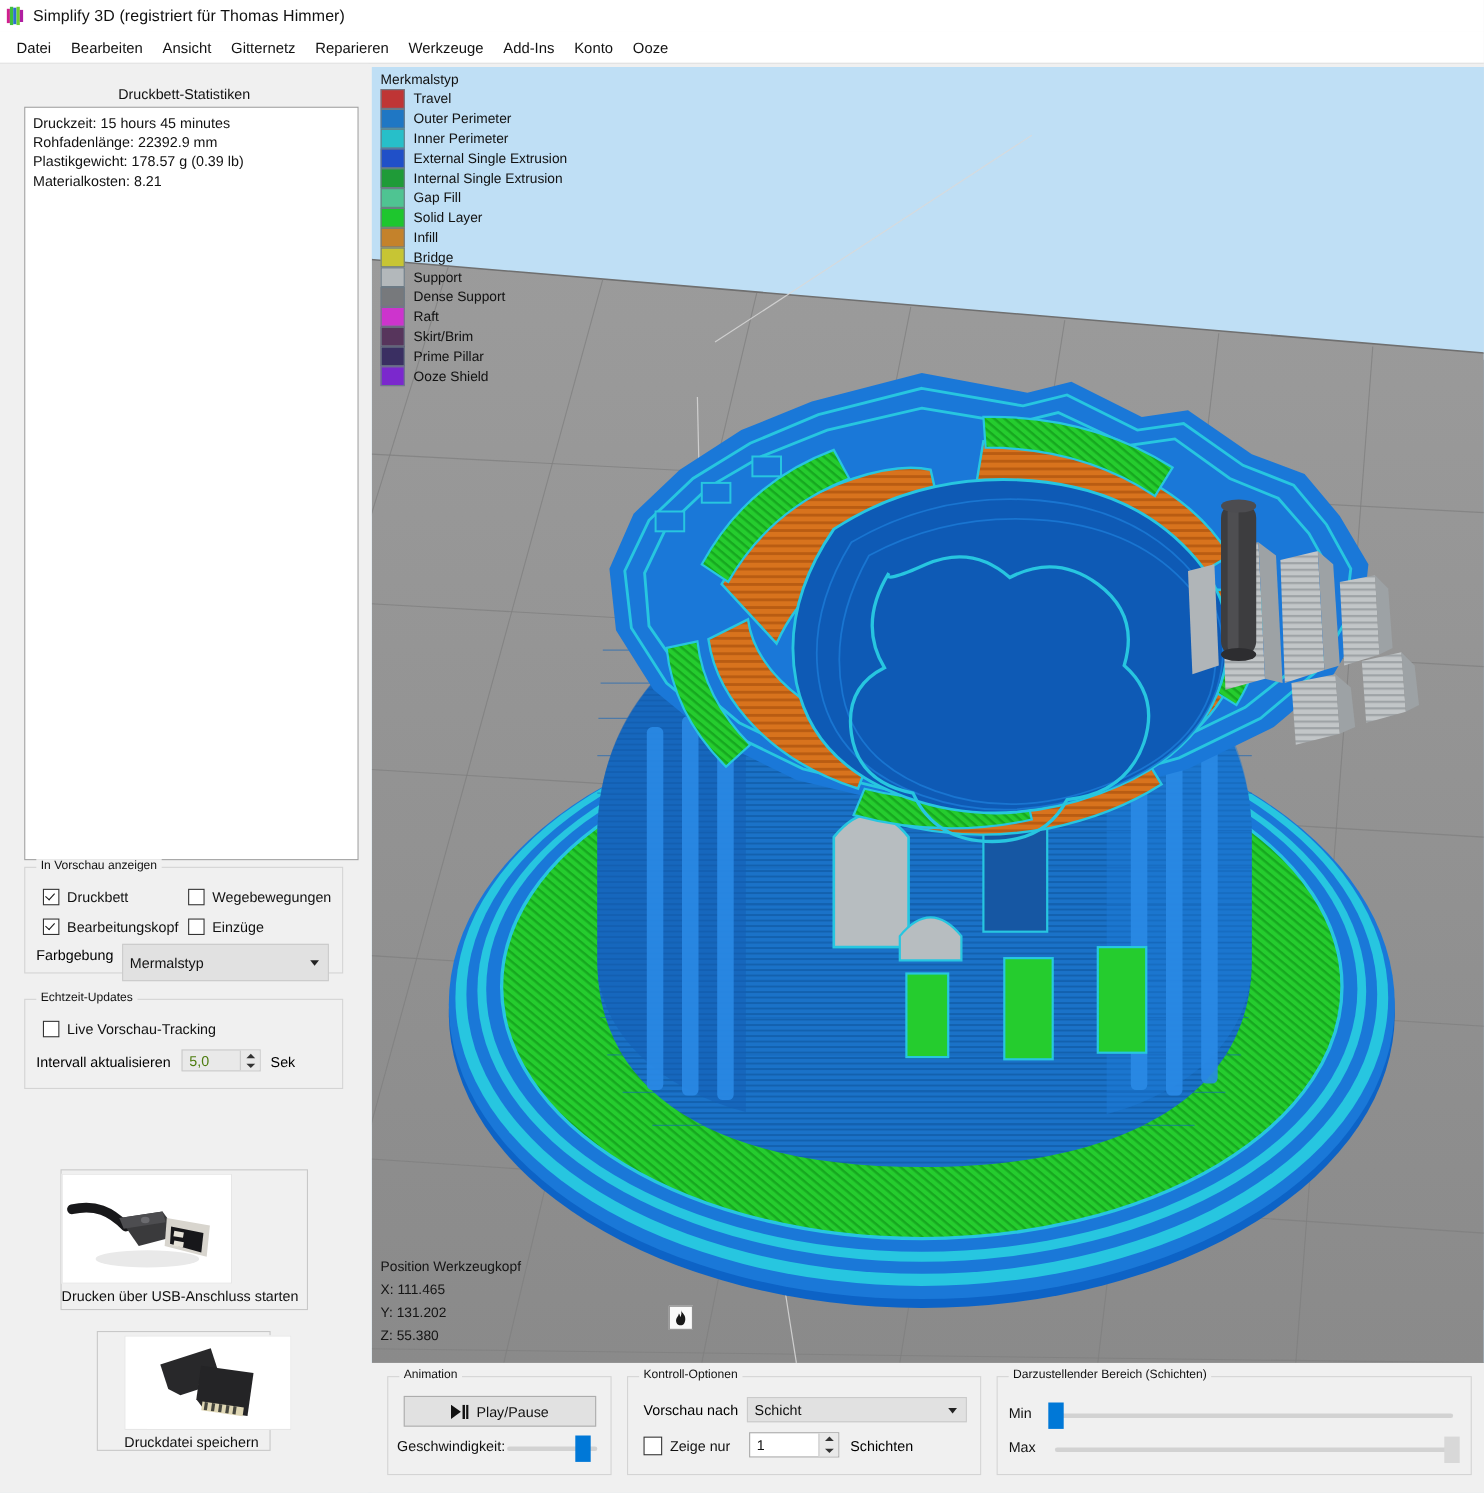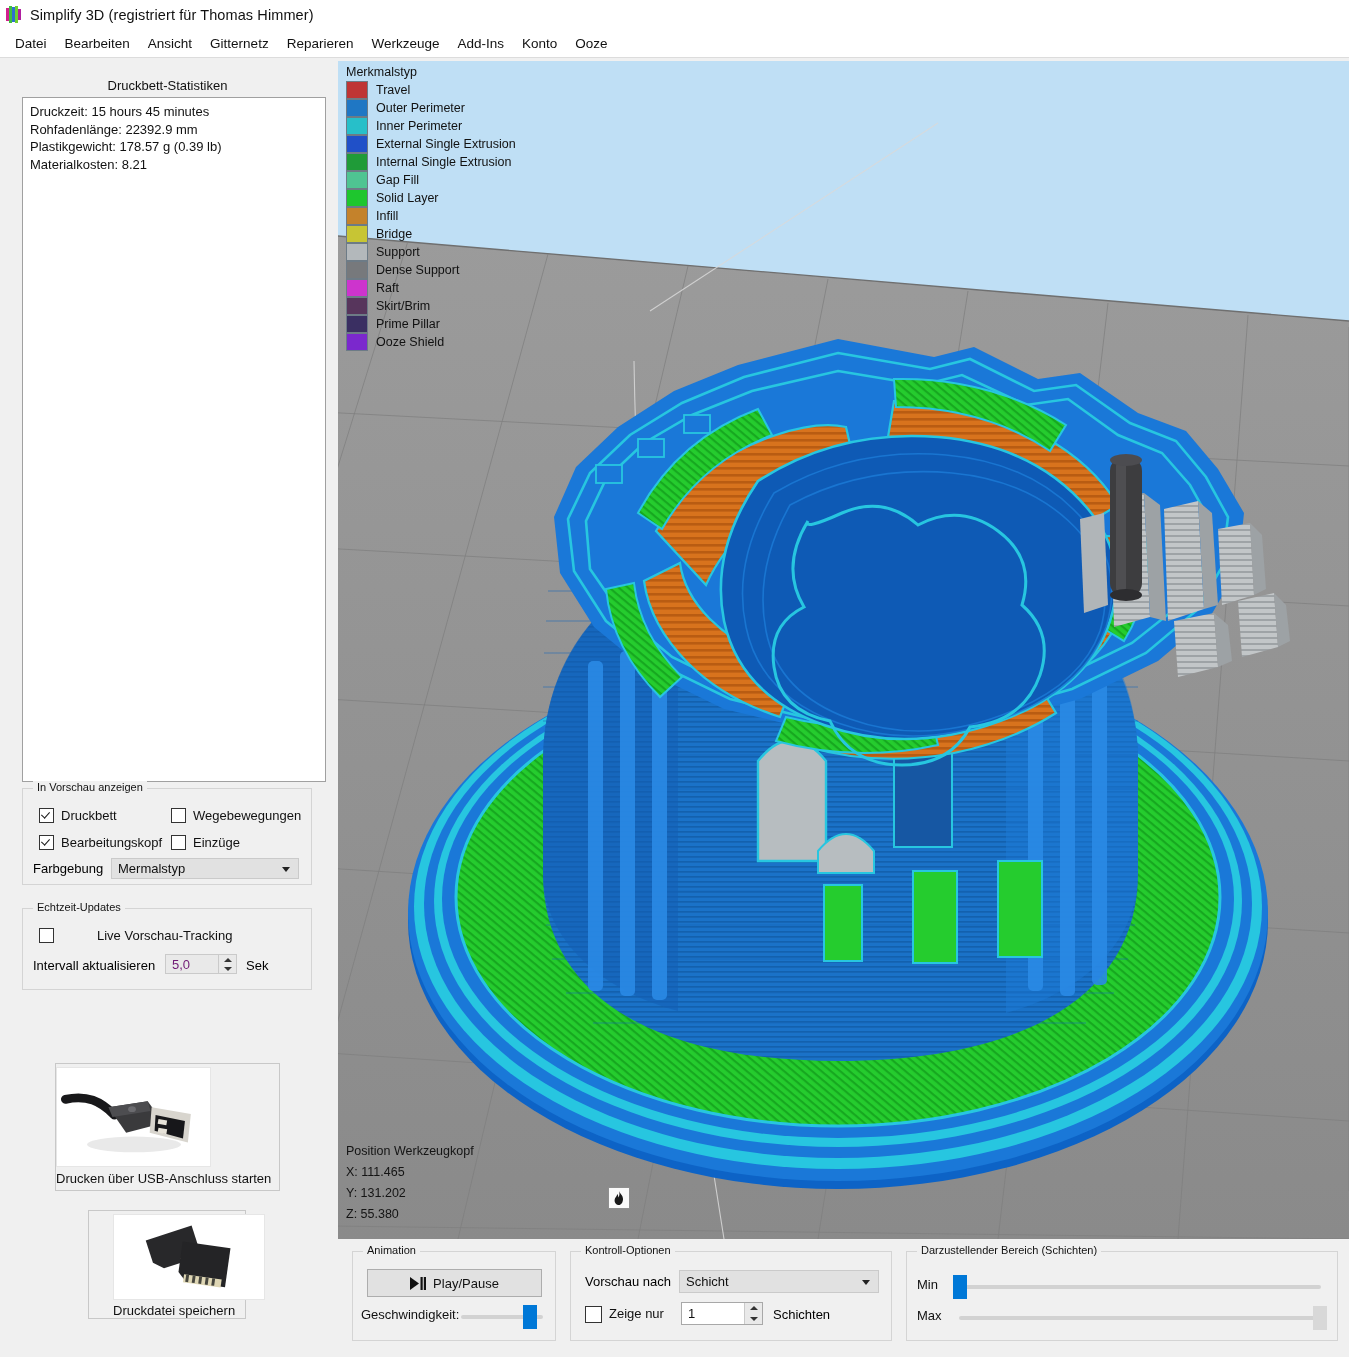--- a/index.html
+++ b/index.html
@@ -61,50 +61,50 @@
   }
   #stats-box {
     position: absolute; left: 22px; top: 39px; width: 288px; height: 673px;
     background: #fff; border: 1px solid #a0a0a0;
     padding: 5px 7px; overflow: hidden;
   }
   #stats-box div { font-size: 13px; line-height: 17.5px; color: #111; }
 
   
   #preview-group { left: 22px; top: 730px; width: 288px; height: 95px; }
-  .chk-row { position: absolute; display: flex; }
+  .chk-row { position: absolute; display: flex; align-items: center; }
   .chkbox {
     width: 13px; height: 13px; border: 1px solid #333; background: #fff;
     display: inline-block; position: relative; margin-right: 7px; flex: none;
   }
   .chkbox.checked::after {
     content: ""; position: absolute; left: 3px; top: 1px;
     width: 4px; height: 7px; border: solid #1a1a1a;
     border-width: 0 1.6px 1.6px 0; transform: rotate(42deg);
   }
   .chk-label { font-size: 13px; color: #111; white-space: nowrap; }
 
   .combo {
     border: 1px solid #cacaca; background: #e1e1e1;
-    height: 21px; display: flex; align-items: center;
+    height: 34px; display: flex; align-items: center;
     padding: 0 2px 0 6px; font-size: 13px; color: #111;
     position: relative; box-sizing: border-box;
   }
   .combo .arrow {
     position: absolute; right: 8px; top: 50%; margin-top: -2px;
     width: 0; height: 0; border-left: 4.5px solid transparent;
     border-right: 4.5px solid transparent; border-top: 5px solid #222;
   }
 
   
   #realtime-group { left: 22px; top: 850px; width: 288px; height: 80px; }
   .spinbox {
     border: 1px solid #cacaca; background: #e9e9e9; height: 20px;
     display: flex; align-items: center; box-sizing: border-box;
-    position: relative; padding-left: 6px; font-size: 13px; color: #701a75;
+    position: relative; padding-left: 6px; font-size: 13px; color: #4d7c0f;
   }
   .spin-arrows {
     position: absolute; right: 0; top: 0; bottom: 0; width: 17px;
     border-left: 1px solid #cacaca; background: #e9e9e9;
     display: flex; flex-direction: column;
   }
   .spin-arrows > div {
     flex: 1; display: flex; align-items: center; justify-content: center;
   }
   .tri-up { width: 0; height: 0; border-left: 4px solid transparent;
@@ -248,21 +248,21 @@
       <span style="position:absolute; left:10px; top:72px; font-size:13px;">Farbgebung</span>
       <div class="combo" style="position:absolute; left:88px; top:69px; width:188px;">
         <span>Mermalstyp</span>
         <span class="arrow"></span>
       </div>
     </div>
 
     <div class="groupbox" id="realtime-group">
       <span class="gb-title">Echtzeit-Updates</span>
 
-      <div class="chk-row" style="left:16px; top:19px;gap:36px;">
+      <div class="chk-row" style="left:16px; top:19px;">
         <span class="chkbox"></span>
         <span class="chk-label">Live Vorschau-Tracking</span>
       </div>
 
       <span style="position:absolute; left:10px; top:49px; font-size:13px;">Intervall aktualisieren</span>
       <div class="spinbox" style="position:absolute; left:142px; top:45px; width:72px;">
         <span>5,0</span>
         <span class="spin-arrows">
           <div>
               <span class="tri-up"></span>

